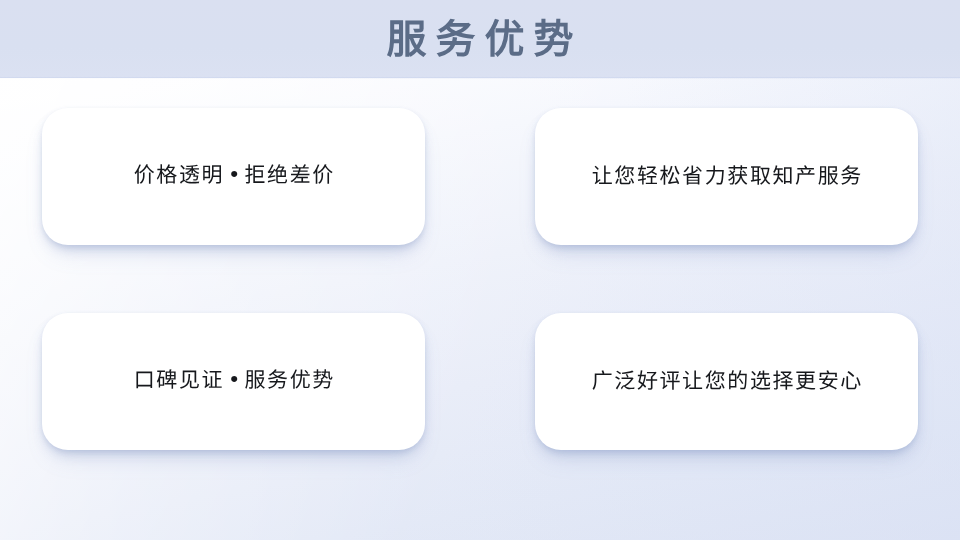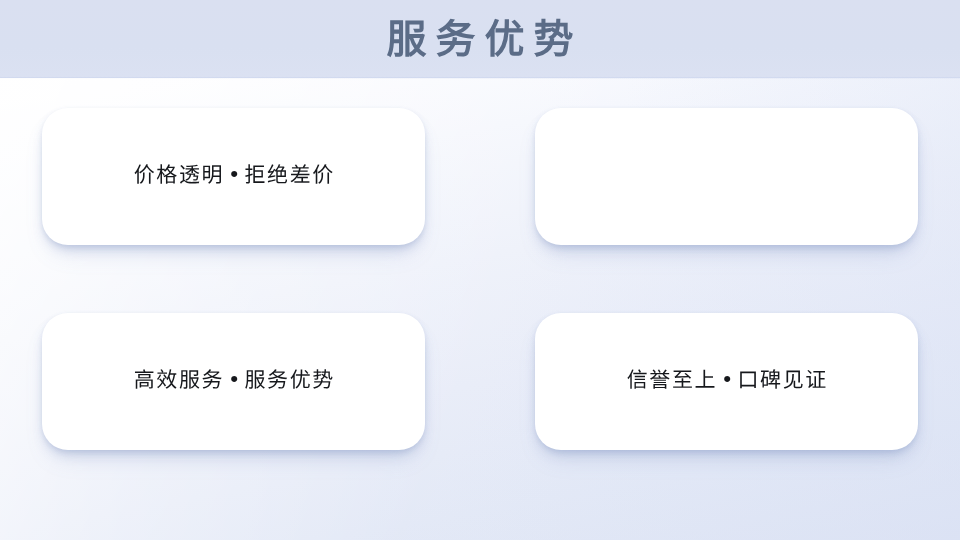--- a/index.html
+++ b/index.html
@@ -140,28 +140,27 @@
 
   <div class="card-grid">
 
     <div class="card">
       <div class="card-line card-line-1">
         <span>价格透明</span><span class="sep">•</span><span>拒绝差价</span>
       </div>
     </div>
 
     <div class="card">
+      <div class="card-line card-line-2">让您轻松省力获取知产服务</div>
     </div>
 
     <div class="card">
       <div class="card-line card-line-1">
-        <span>高效服务</span><span class="sep">•</span><span>服务优势</span>
+        <span>口碑见证</span><span class="sep">•</span><span>服务优势</span>
       </div>
     </div>
 
     <div class="card">
-      <div class="card-line card-line-1">
-        <span>信誉至上</span><span class="sep">•</span><span>口碑见证</span>
-      </div>
+      <div class="card-line card-line-2">广泛好评让您的选择更安心</div>
     </div>
 
   </div>
 </div>
 
 </body></html>

